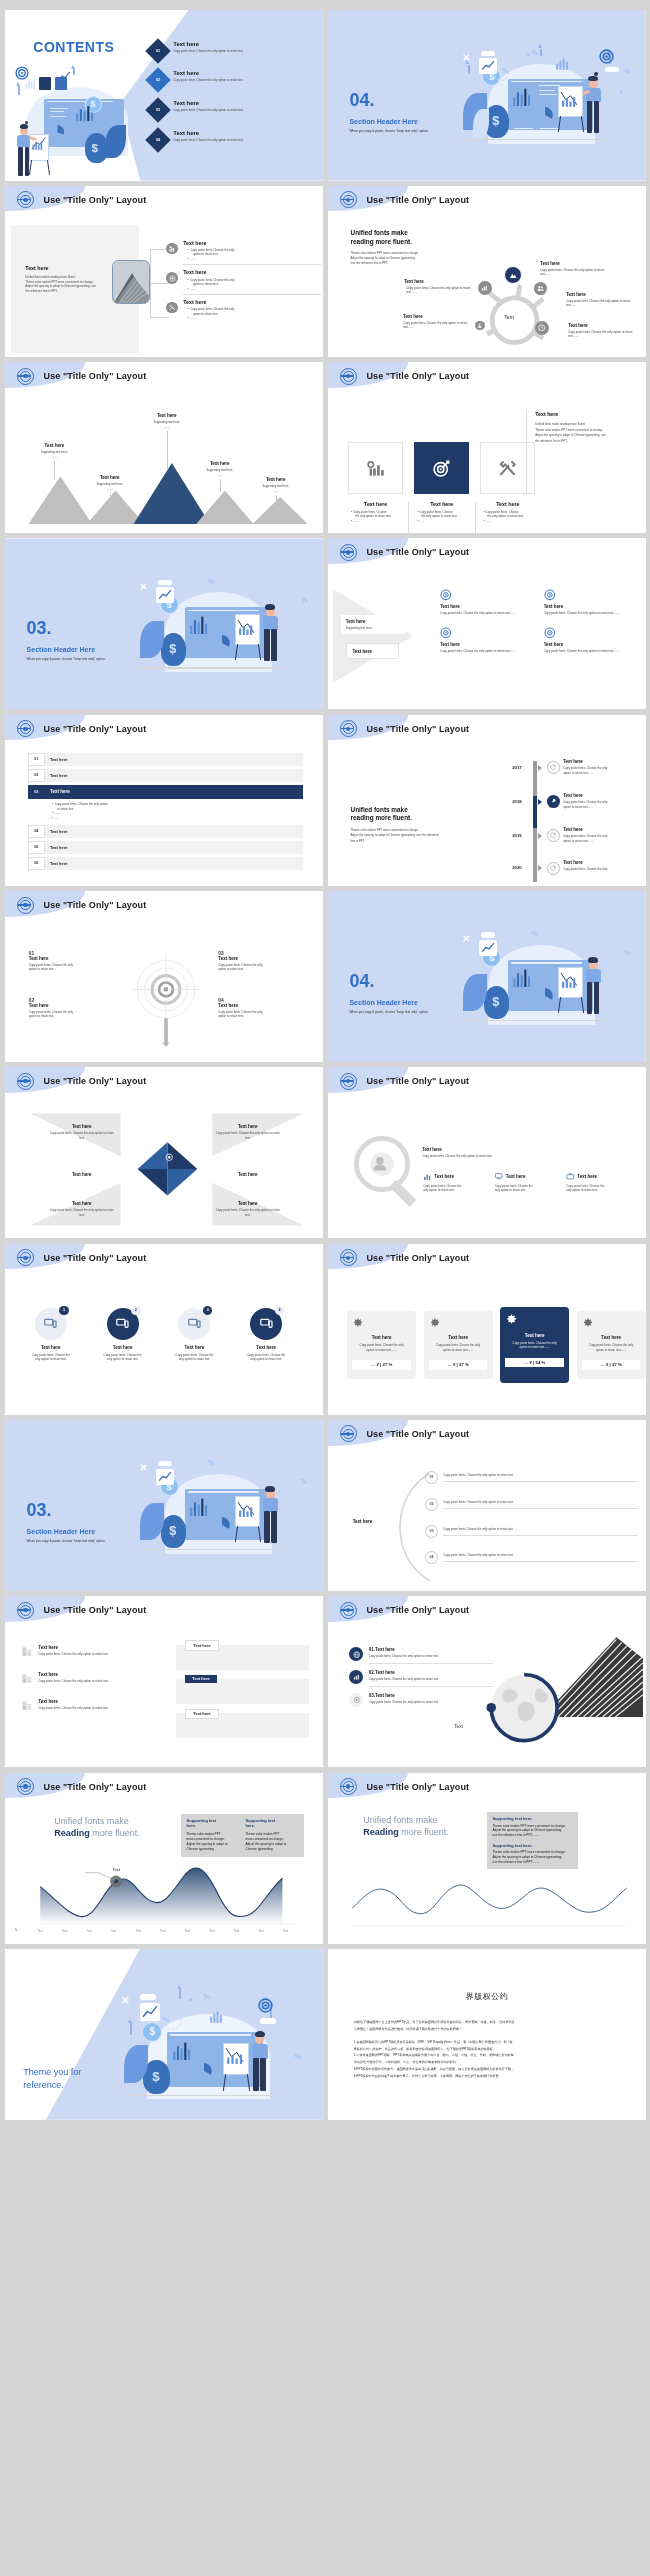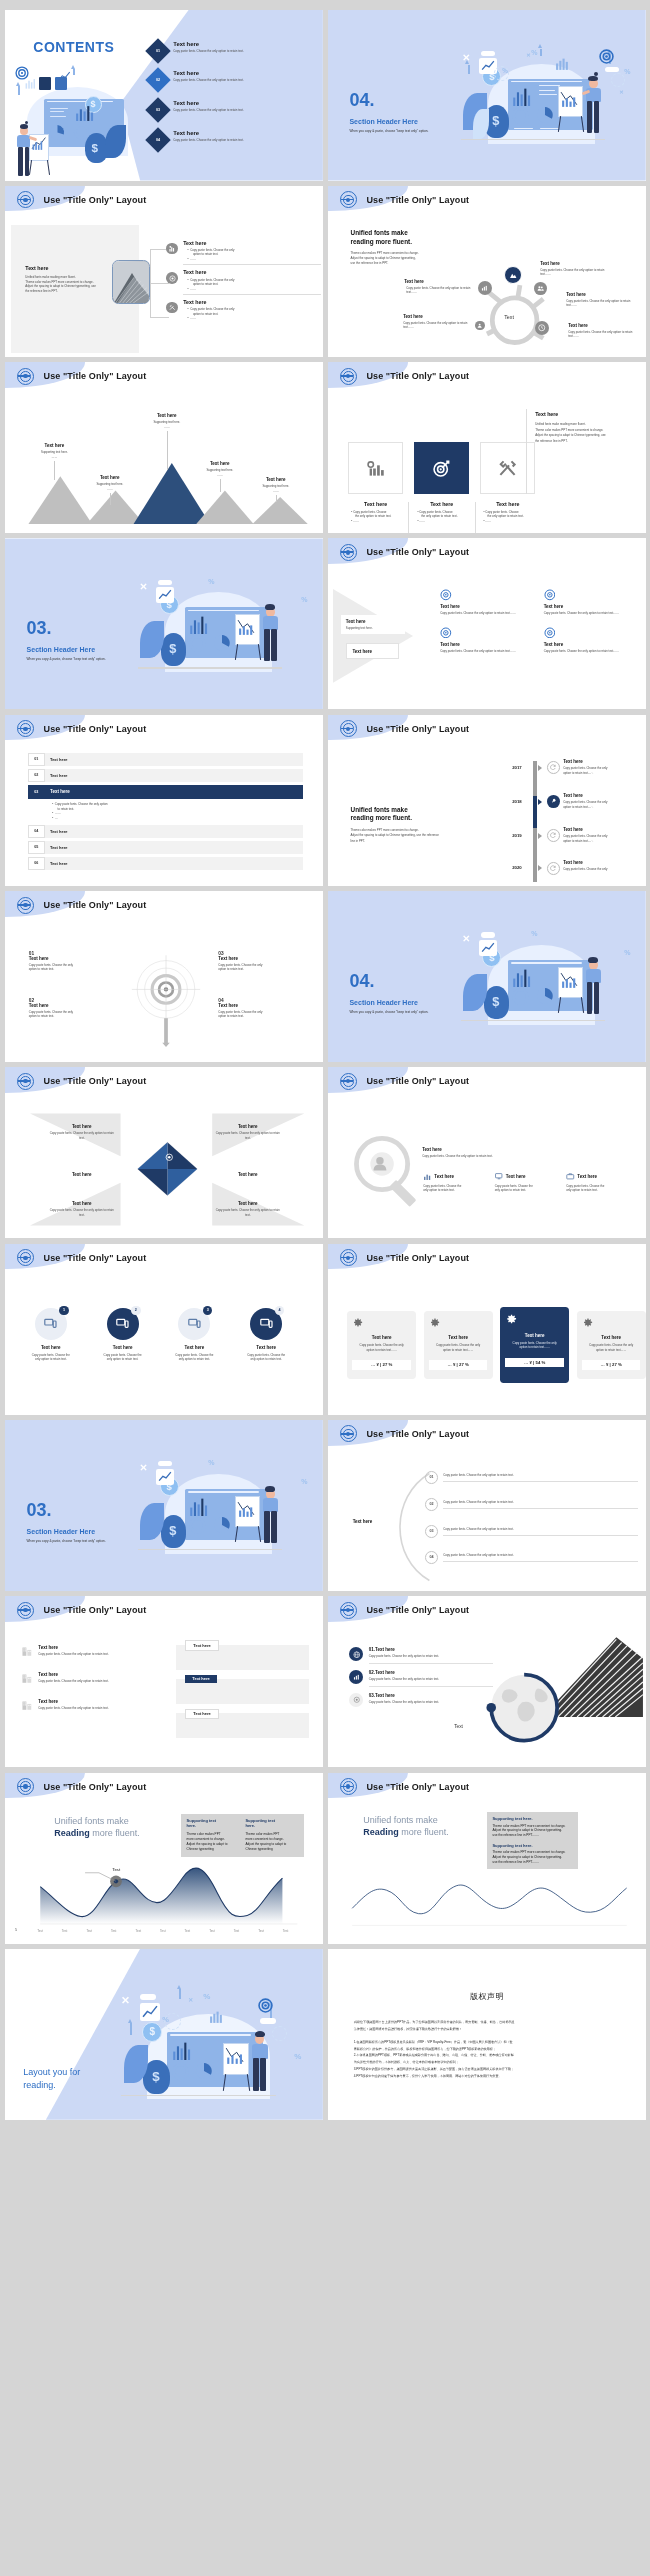--- a/index.html
+++ b/index.html
@@ -1687,27 +1687,27 @@
         <div class="easel-leg" style="left:114px;top:89px;height:17px;transform:rotate(8deg);"></div>
         <div class="easel-leg" style="left:138px;top:89px;height:17px;transform:rotate(-8deg);"></div>
         <div class="person-head" style="left:145px;top:49px;width:9px;height:10px;"></div>
         <div class="person-hair" style="left:145px;top:46px;width:10px;height:6.4px;"></div>
         <div class="person-top" style="left:142px;top:59px;width:16px;height:15px;"></div>
         <div class="person-leg" style="left:143px;top:73px;width:5.9px;height:33px;"></div>
         <div class="person-leg" style="left:150px;top:73px;width:5.9px;height:33px;"></div>
         <div style="position:absolute;left:10.7px;top:110px;width:155px;height:1.1px;background:#d6d6d6;"></div>
       </div>
       <div style="position:absolute;left:18px;top:117px;font-size:9px;font-weight:400;color:#2f6fc4;line-height:1.5;">
-        <div>Layout you for</div>
-        <div>reading.</div>
-      </div>
-    </div>
-
-    <div class="slide s-std">
-      <div style="position:absolute;left:0;right:0;top:42px;text-align:center;font-size:8px;color:#222;letter-spacing:0.5px;">版权声明</div>
+        <div>Theme you for</div>
+        <div>reference.</div>
+      </div>
+    </div>
+
+    <div class="slide s-std">
+      <div style="position:absolute;left:0;right:0;top:42px;text-align:center;font-size:8px;color:#222;letter-spacing:0.5px;">界版权公约</div>
       <div style="position:absolute;left:25.6px;right:21.3px;top:70px;font-size:3.1px;color:#2a2a2a;line-height:2.2;">
         <div>感谢您下载摄图网平台上提供的PPT作品，为了您和摄图网以及原创作者的利益，请勿复制、传播、销售，否则将承担</div>
         <div>法律责任！摄图网将对作品进行维权，按照传播下载次数进行十倍的索取赔偿！</div>
         <div style="height:6.4px;"></div>
         <div>1.在摄图网版权所有的PPT模板是会员免版税（VRF：VIP Royalty-Free）作品，受《中国人民共和国著作法》和《世</div>
         <div>界版权公约》的保护，作品的所有权、版权和著作权归摄图网所有，您下载的是PPT模板素材的使用权；</div>
         <div>2.不得将摄图网的PPT模板、PPT素材或其组成部分用于再出售、赠与、出租、出借、转让、分销、发布或任何可解释</div>
         <div>为实质性分发的行为，不得转授权、出卖、转让本协议或者本协议中的权利；</div>
         <div>3.PPT模板中的图片仅供参考，摄图网提供大量高清正版摄影、插画等配图，如有需要请至摄图网相关板块自行下载；</div>
         <div>4.PPT模板中包含的创意字体为参考展示，仅供个人学习使用，不得商用。网站不对您的字体使用行为负责。</div>

